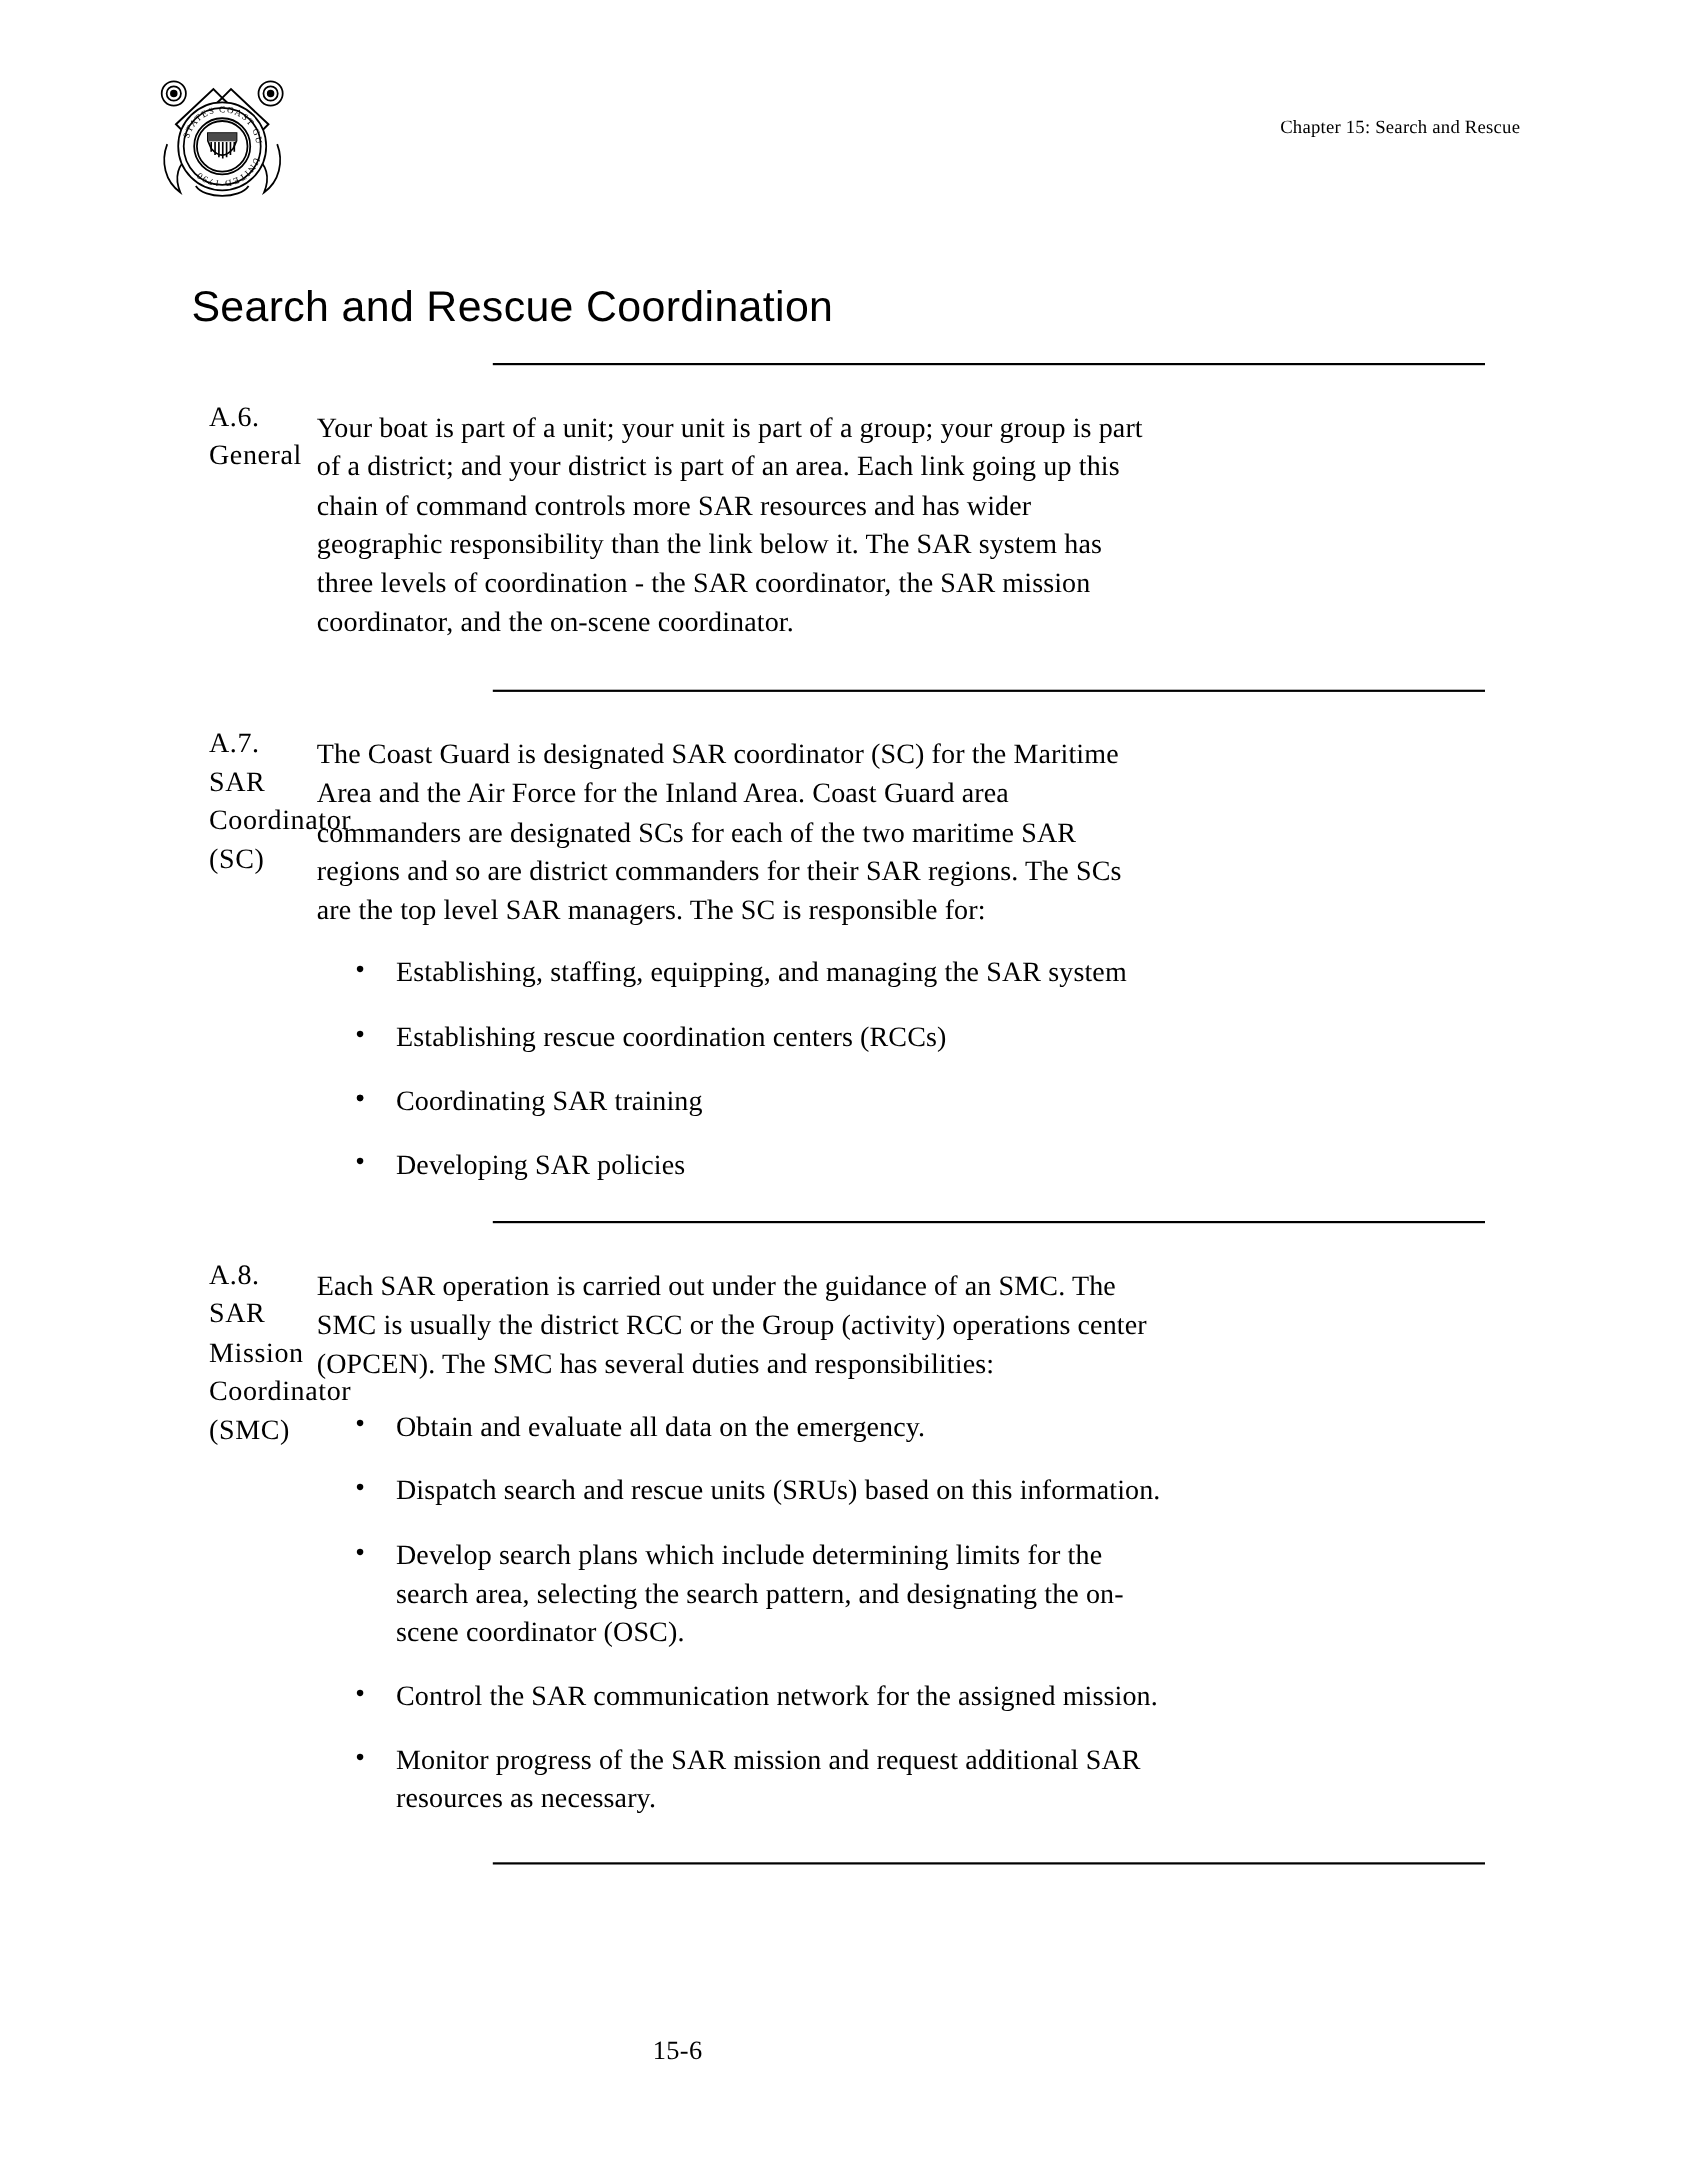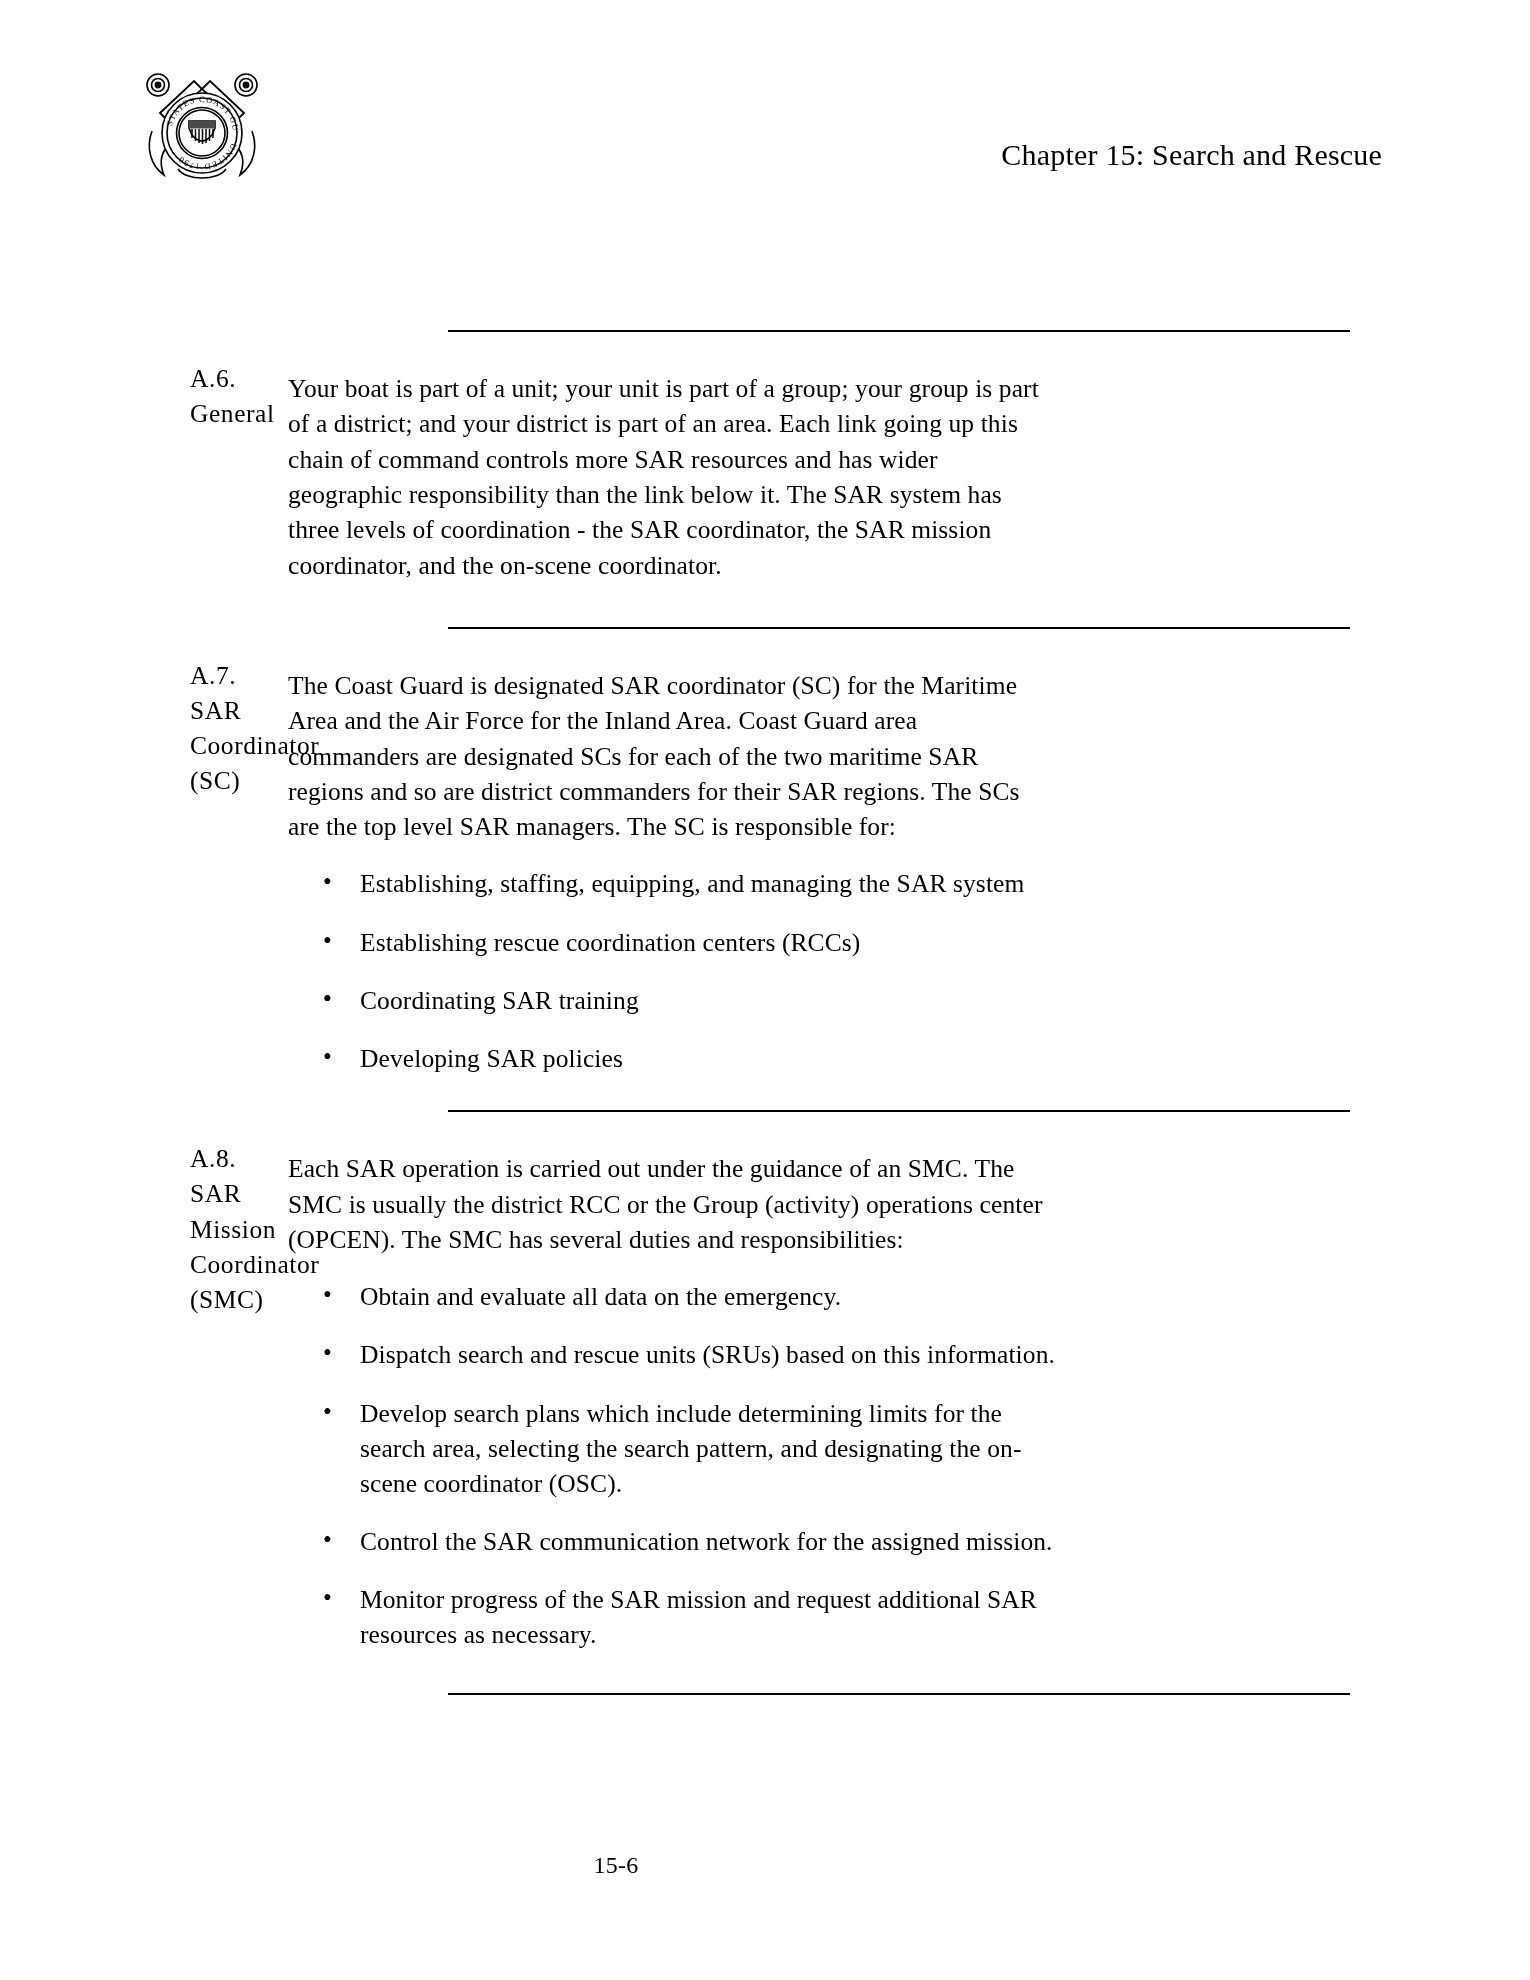--- a/index.html
+++ b/index.html
@@ -31,25 +31,24 @@
     position: absolute;
     left: 138px;
     top: 5px;
     width: 128px;
     height: 122px;
   }
   .header-title {
     position: absolute;
     right: 148px;
     top: 46px;
-    font-size: 30px;
+    font-size: 17px;
     letter-spacing: 0.2px;
     white-space: nowrap;
     font-family: "Liberation Serif", "DejaVu Serif", serif;
-    margin-top: 32px;
   }
 
   
   .page-title {
     position: absolute;
     left: 174px;
     top: 258px;
     font-family: "Liberation Sans", "DejaVu Sans", sans-serif;
     font-size: 39px;
     font-weight: 400;
@@ -191,20 +190,21 @@
             <line x1="71.5" y1="64" x2="71.5" y2="76"></line>
             <line x1="75" y1="64" x2="75" y2="73"></line>
           </g>
         </g>
       </svg>
     </div>
 
     <div class="header-title">Chapter 15:  Search and Rescue</div>
   </div>
 
+  <div class="page-title">Search and Rescue Coordination</div>
 
   <div class="content">
 
     <div class="rule"></div>
 
     <div class="section">
       <div class="section-label">A.6.  General</div>
       <div class="section-body">
         <p class="para">Your boat is part of a unit; your unit is part of a group; your group is part of a district; and your district is part of an area. Each link going up this chain of command controls more SAR resources and has wider geographic responsibility than the link below it. The SAR system has three levels of coordination - the SAR coordinator, the SAR mission coordinator, and the on-scene coordinator.</p>
       </div>

